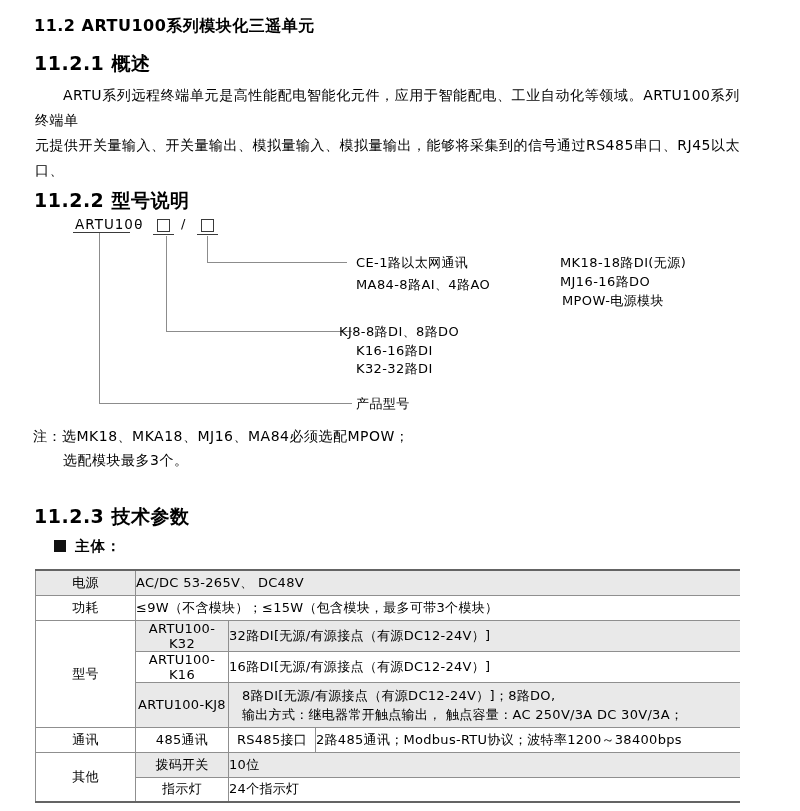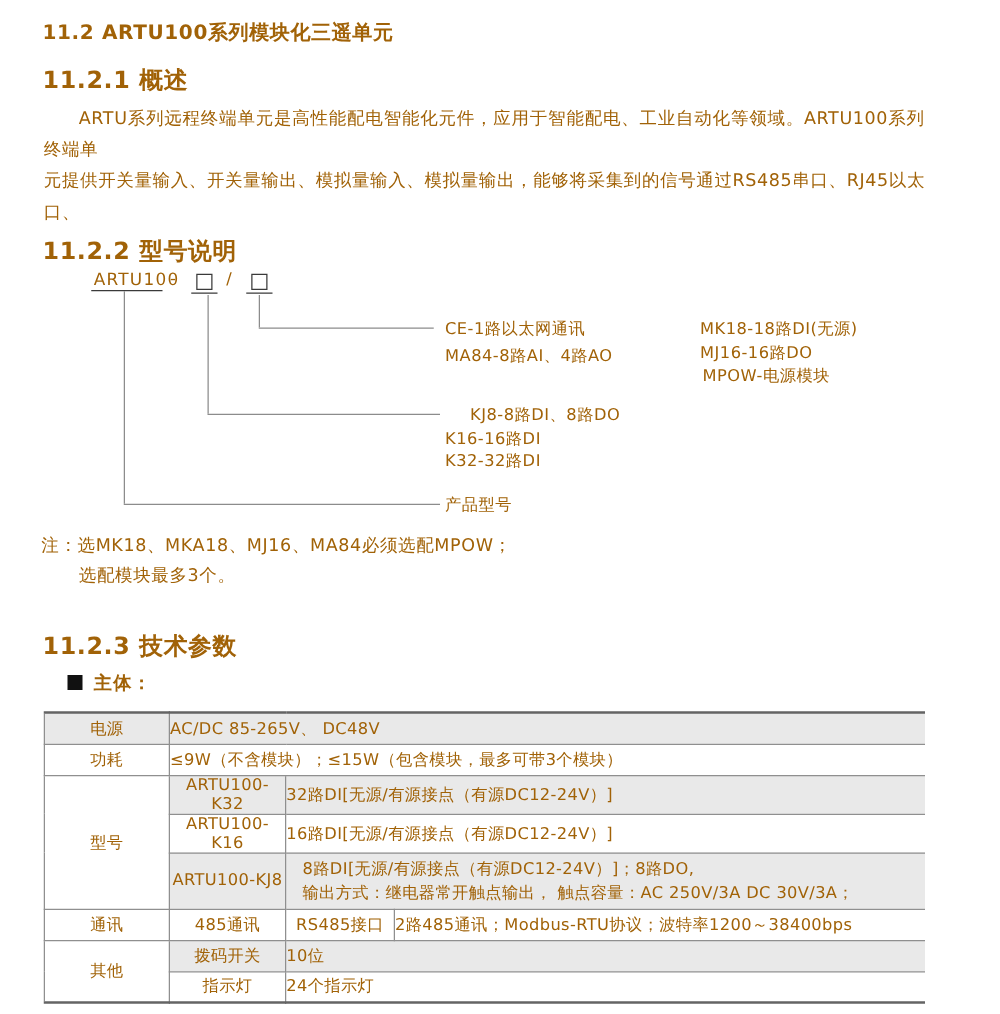--- a/index.html
+++ b/index.html
@@ -1,18 +1,18 @@
 <!DOCTYPE html>
 <html><head>
 <meta charset="utf-8">
 <style>
   html,body{margin:0;padding:0;background:#ffffff;}
   .page{
     position:relative;width:740px;height:811px;background:#fff;overflow:hidden;
-    font-family:"DejaVu Sans","Liberation Sans",sans-serif;color:#a16207;
+    font-family:"DejaVu Sans","Liberation Sans",sans-serif;color:#000000;
   }
   .abs{position:absolute;}
   .h1{font-size:16px;font-weight:bold;letter-spacing:0.5px;}
   .h2{font-size:19px;font-weight:bold;letter-spacing:0.5px;}
   .para{font-size:14px;line-height:25px;text-align:justify;letter-spacing:0.5px;}
   .para .indent{text-indent:2em;}
   .note{font-size:14px;letter-spacing:0.5px;}
   
   .dg-text{font-size:13px;white-space:nowrap;letter-spacing:0.4px;}
   .dg-base{font-size:13.5px;letter-spacing:1px;}
@@ -72,21 +72,21 @@
   <div class="abs dline hline" style="left:207px;top:262px;width:140px;"></div>
   <div class="abs dline hline" style="left:166px;top:331px;width:186px;"></div>
   <div class="abs dline hline" style="left:99px;top:403px;width:253px;"></div>
 
   <div class="abs dg-text" style="left:356px;top:254px;">CE-1路以太网通讯</div>
   <div class="abs dg-text" style="left:356px;top:276px;">MA84-8路AI、4路AO</div>
   <div class="abs dg-text" style="left:560px;top:254px;">MK18-18路DI(无源)</div>
   <div class="abs dg-text" style="left:560px;top:273px;">MJ16-16路DO</div>
   <div class="abs dg-text" style="left:562px;top:292px;">MPOW-电源模块</div>
 
-  <div class="abs dg-text" style="left:376px;top:323px;">KJ8-8路DI、8路DO</div>
+  <div class="abs dg-text" style="left:339px;top:323px;">KJ8-8路DI、8路DO</div>
   <div class="abs dg-text" style="left:356px;top:342px;">K16-16路DI</div>
   <div class="abs dg-text" style="left:356px;top:360px;">K32-32路DI</div>
 
   <div class="abs dg-text" style="left:356px;top:395px;">产品型号</div>
 
   <div class="abs note" style="left:33px;top:428px;">注：选MK18、MKA18、MJ16、MA84必须选配MPOW；</div>
   <div class="abs note" style="left:63px;top:452px;">选配模块最多3个。</div>
 
   <div class="abs h2" style="left:34px;top:504px;">11.2.3 技术参数</div>
   <div class="abs subhead" style="left:33px;top:537px;"><span class="square"></span><span>主体：</span></div>
@@ -94,21 +94,21 @@
   <table class="spec abs" style="left:35px;top:569px;padding-left:20px;">
     <colgroup>
         <col style="width:100px">
         <col style="width:93px">
         <col style="width:87px">
         <col style="width:470px">
       </colgroup>
     <tbody>
         <tr class="r25 shade">
       <td class="c-label sh">电源</td>
-      <td class="c-val sh" colspan="3">AC/DC 85-265V、 DC48V</td>
+      <td class="c-val sh" colspan="3">AC/DC 53-265V、 DC48V</td>
     </tr>
     <tr class="r25">
       <td class="c-label">功耗</td>
       <td class="c-val" colspan="3">≤9W（不含模块）；≤15W（包含模块，最多可带3个模块）</td>
     </tr>
     <tr class="r25 shade">
       <td class="c-label" rowspan="3">型号</td>
       <td class="c-label sh">ARTU100-K32</td>
       <td class="c-val sh" colspan="2">32路DI[无源/有源接点（有源DC12-24V）]</td>
     </tr>

